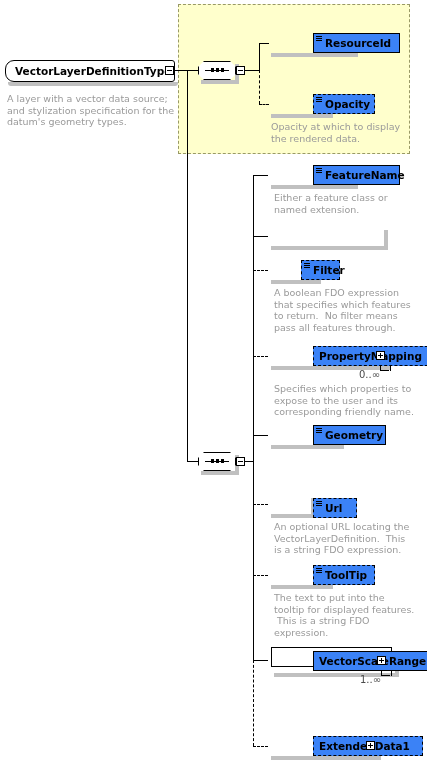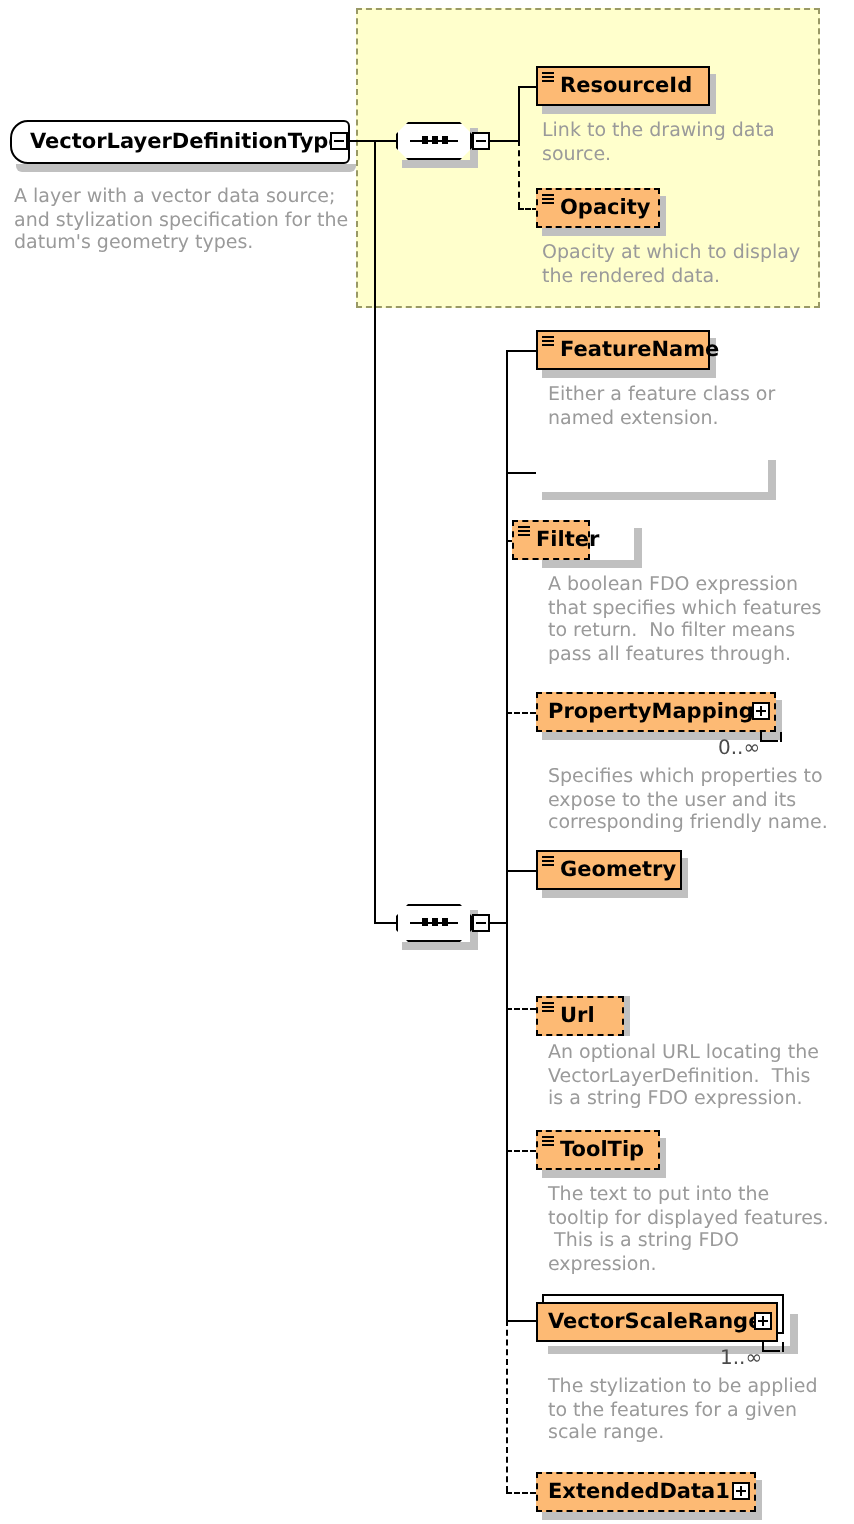--- a/index.html
+++ b/index.html
@@ -37,27 +37,28 @@
   .hline.dashed{
     background:none;
     border-top:1px dashed #000;
     height:0;
   }
 
   
   .node{
     position:absolute;
     box-sizing:border-box;
-    background:#fdba74;
+    background:#3b82f6;
     border:1px solid #000;
     height:20px;
     display:flex;
     align-items:center;
     padding-left:11px;
     padding-right:3px;
+    margin-left:45px;
   }
   .node.optional{border:1px dashed #000;}
   .node .label{
     font-size:10.5px;
     font-weight:bold;
     color:#000;
     white-space:nowrap;
     line-height:10px;
   }
   
@@ -229,22 +230,20 @@
   <div class="shadow" style="left:271px;top:53px;width:87px;height:4px;"></div>
   <div class="shadow" style="left:354px;top:37px;width:4px;height:20px;"></div>
   <div class="node" style="left:268px;top:33px;width:87px;">
     <span class="tmark">
         <i></i>
         <i></i>
         <i></i>
       </span>
     <span class="label">ResourceId</span>
   </div>
-  <div class="anno" style="left:271px;top:60px;width:140px;">Link to the drawing data
-source.</div>
 
   <div class="shadow" style="left:271px;top:114px;width:62px;height:4px;"></div>
   <div class="shadow" style="left:329px;top:98px;width:4px;height:20px;"></div>
   <div class="node optional" style="left:268px;top:94px;width:62px;">
     <span class="tmark">
         <i></i>
         <i></i>
         <i></i>
       </span>
     <span class="label">Opacity</span>
@@ -364,23 +363,20 @@
 
   <div class="shadow" style="left:274px;top:673px;width:125px;height:4px;"></div>
   <div class="shadow" style="left:395px;top:657px;width:4px;height:20px;"></div>
   <div class="stack" style="left:271px;top:647px;width:121px;"></div>
   <div class="node" style="left:268px;top:651px;width:121px;">
     <span class="label" style="margin-left:-6px;">VectorScaleRange</span>
   </div>
   <div class="plus" style="left:377px;top:656px;"></div>
   <div class="cardarrow" style="left:381px;top:671px;"></div>
   <div class="card" style="left:360px;top:674px;">1..∞</div>
-  <div class="anno" style="left:274px;top:688px;width:152px;">The stylization to be applied
-to the features for a given
-scale range.</div>
 
   <div class="shadow" style="left:271px;top:756px;width:110px;height:4px;"></div>
   <div class="shadow" style="left:377px;top:740px;width:4px;height:20px;"></div>
   <div class="node optional" style="left:268px;top:736px;width:110px;">
     <span class="label" style="margin-left:-6px;">ExtendedData1</span>
   </div>
   <div class="plus" style="left:366px;top:741px;"></div>
 
 </div>
 

